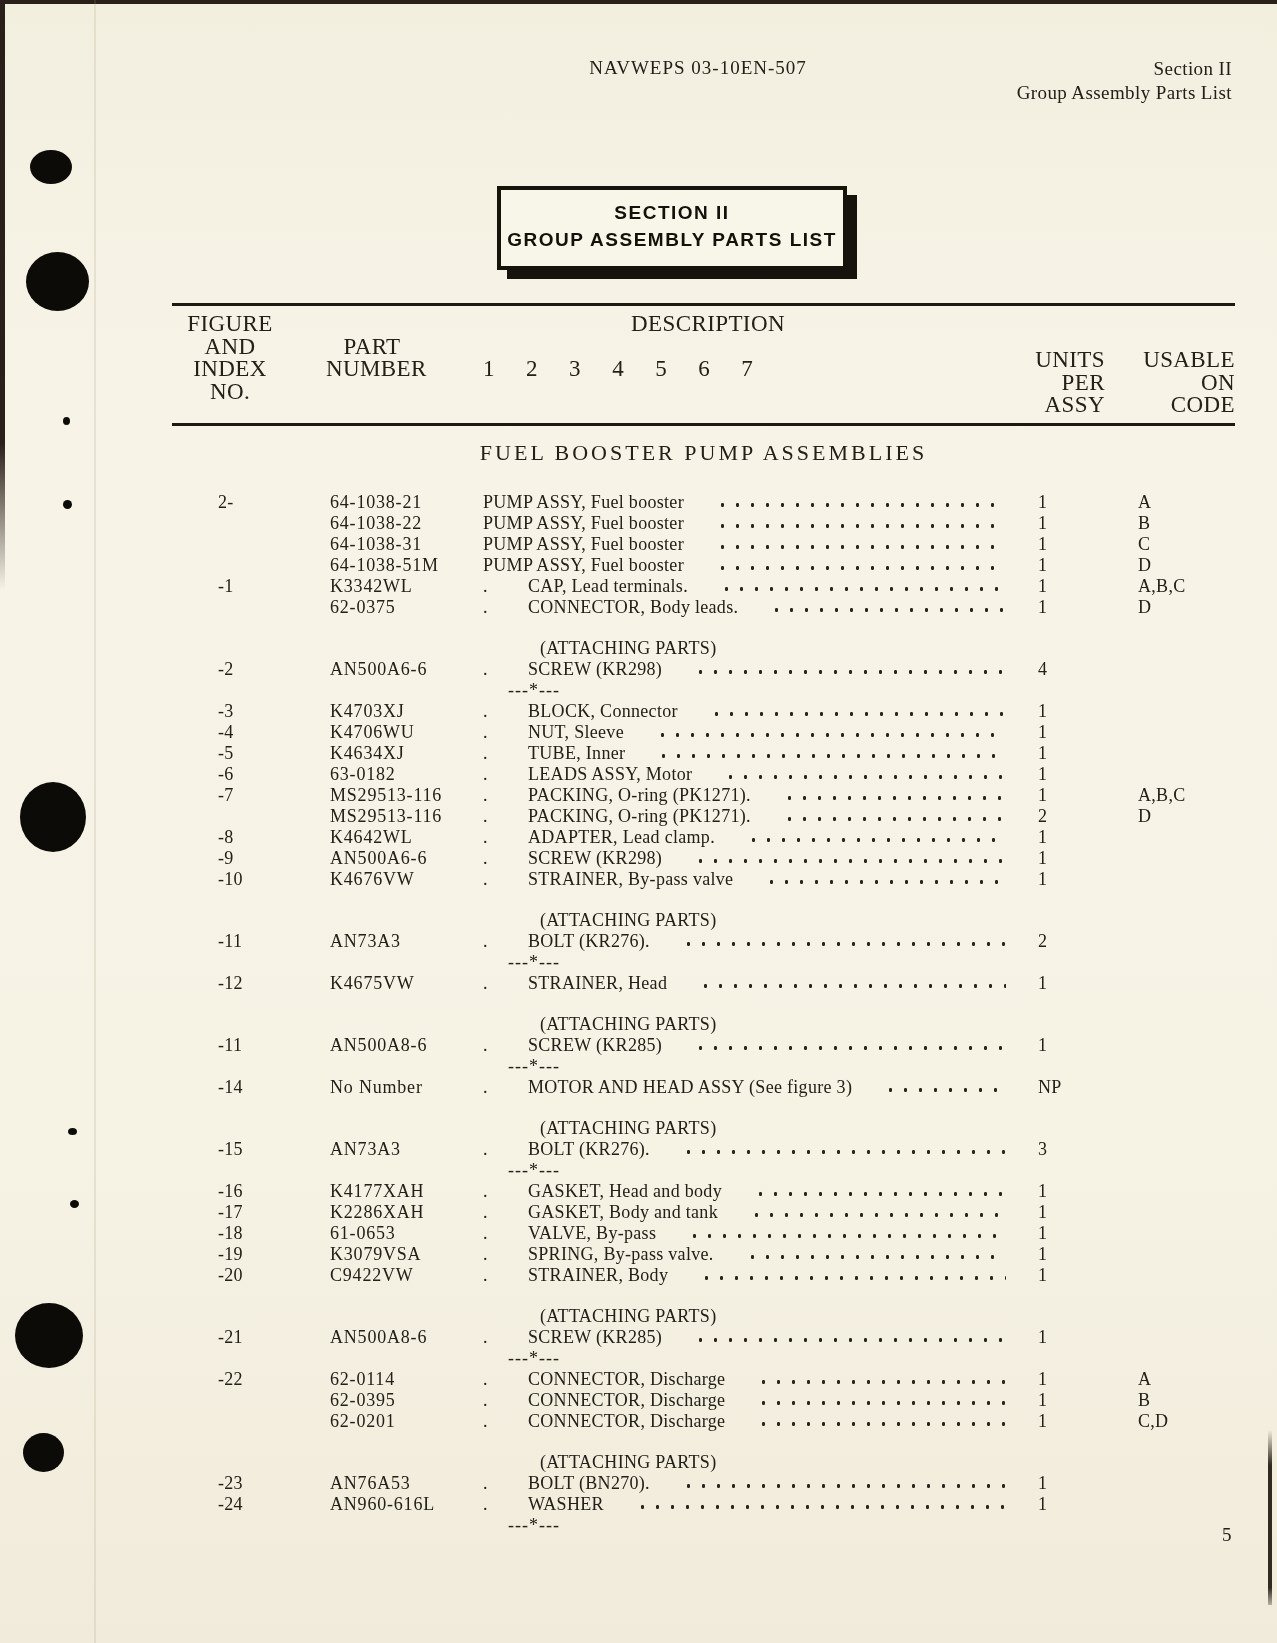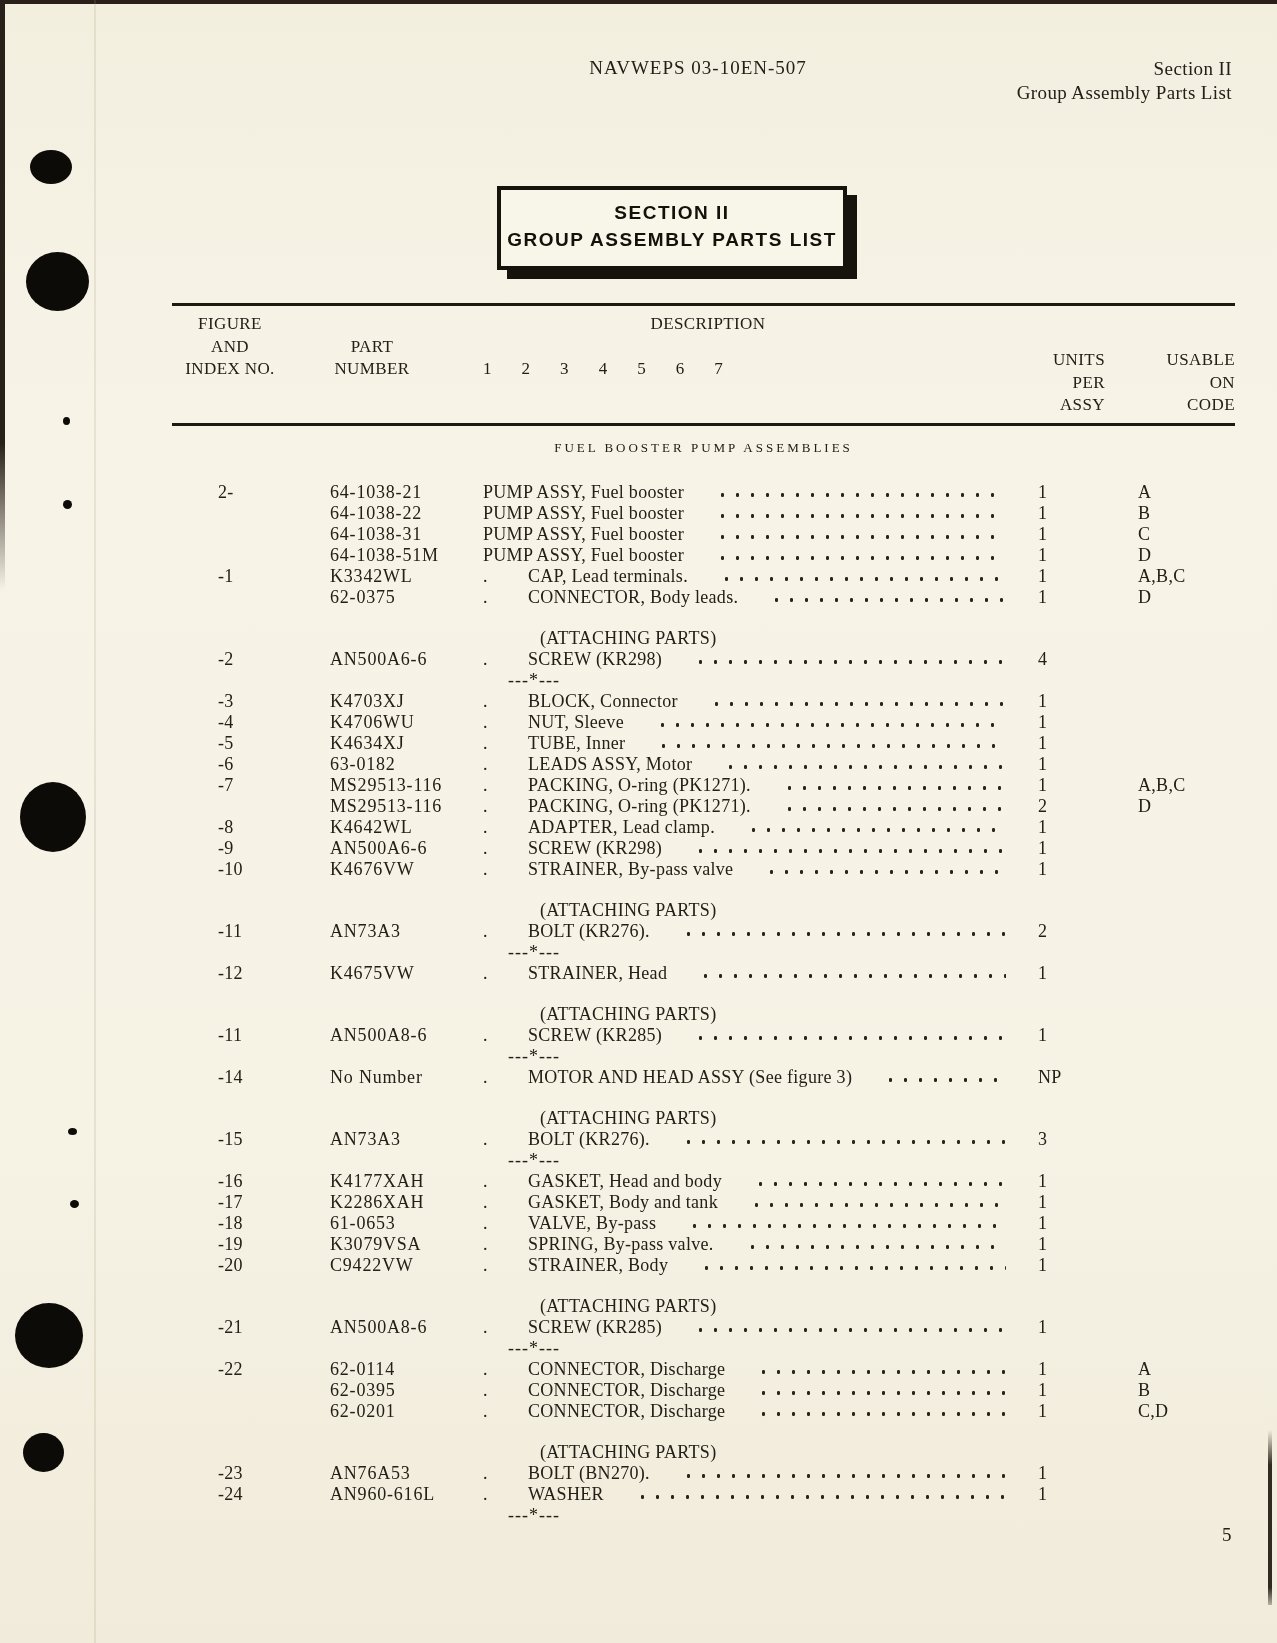--- a/index.html
+++ b/index.html
@@ -27,30 +27,30 @@
   .title-box{position:absolute;left:497px;top:186px;width:342px;height:76px;
     border:4px solid #16130c;background:#f8f5e9;box-shadow:10px 9px 0 #16130c;
     text-align:center;font-family:"Liberation Sans",sans-serif;font-weight:bold;color:#14110b;}
   .tb1{margin-top:12px;font-size:19px;letter-spacing:1.5px;}
   .tb2{margin-top:5px;font-size:19px;letter-spacing:1.5px;}
 
   
   .ptable{position:absolute;left:172px;top:303px;width:1063px;}
   .thead{display:grid;grid-template-columns:138px 173px 537px 85px 130px;
     border-top:3px solid #1d1a12;border-bottom:3px solid #1d1a12;
-    padding:7px 0 6px;font-size:17px;line-height:22.5px;letter-spacing:.4px;}
+    padding:7px 0 6px;font-size:23px;line-height:22.5px;letter-spacing:.4px;}
   .h-c1{text-align:center;padding-right:22px;}
   .h-c2{padding-left:8px;}
   .h-c2 .inner{display:inline-block;width:92px;text-align:center;margin-left:8px;}
   .h-c3 .desc-title{text-align:center;padding-right:87px;}
   .h-c3 .levels{word-spacing:25px;}
   .h-c4,.h-c5{text-align:right;margin-top:36px;}
   .blankline{visibility:hidden;}
 
-  .group-title{text-align:center;margin:14px 0 26px;font-size:13px;letter-spacing:3px;}
+  .group-title{text-align:center;margin:14px 0 26px;font-size:22px;letter-spacing:3px;}
 
   .row{display:grid;grid-template-columns:138px 173px 537px 85px 130px;
     font-size:18px;line-height:21px;letter-spacing:.3px;}
   .row.note{margin-top:20px;}
   .c-idx{padding-left:46px;}
   .c-part{padding-left:20px;letter-spacing:.8px;}
   .c-desc{display:flex;gap:17px;}
   .c-desc .lvl{display:inline-block;width:28px;flex:0 0 28px;}
   .c-desc .dtext{white-space:nowrap;}
   .c-desc .leader{flex:1 1 auto;min-width:18px;margin:0 14px 0 10px;

